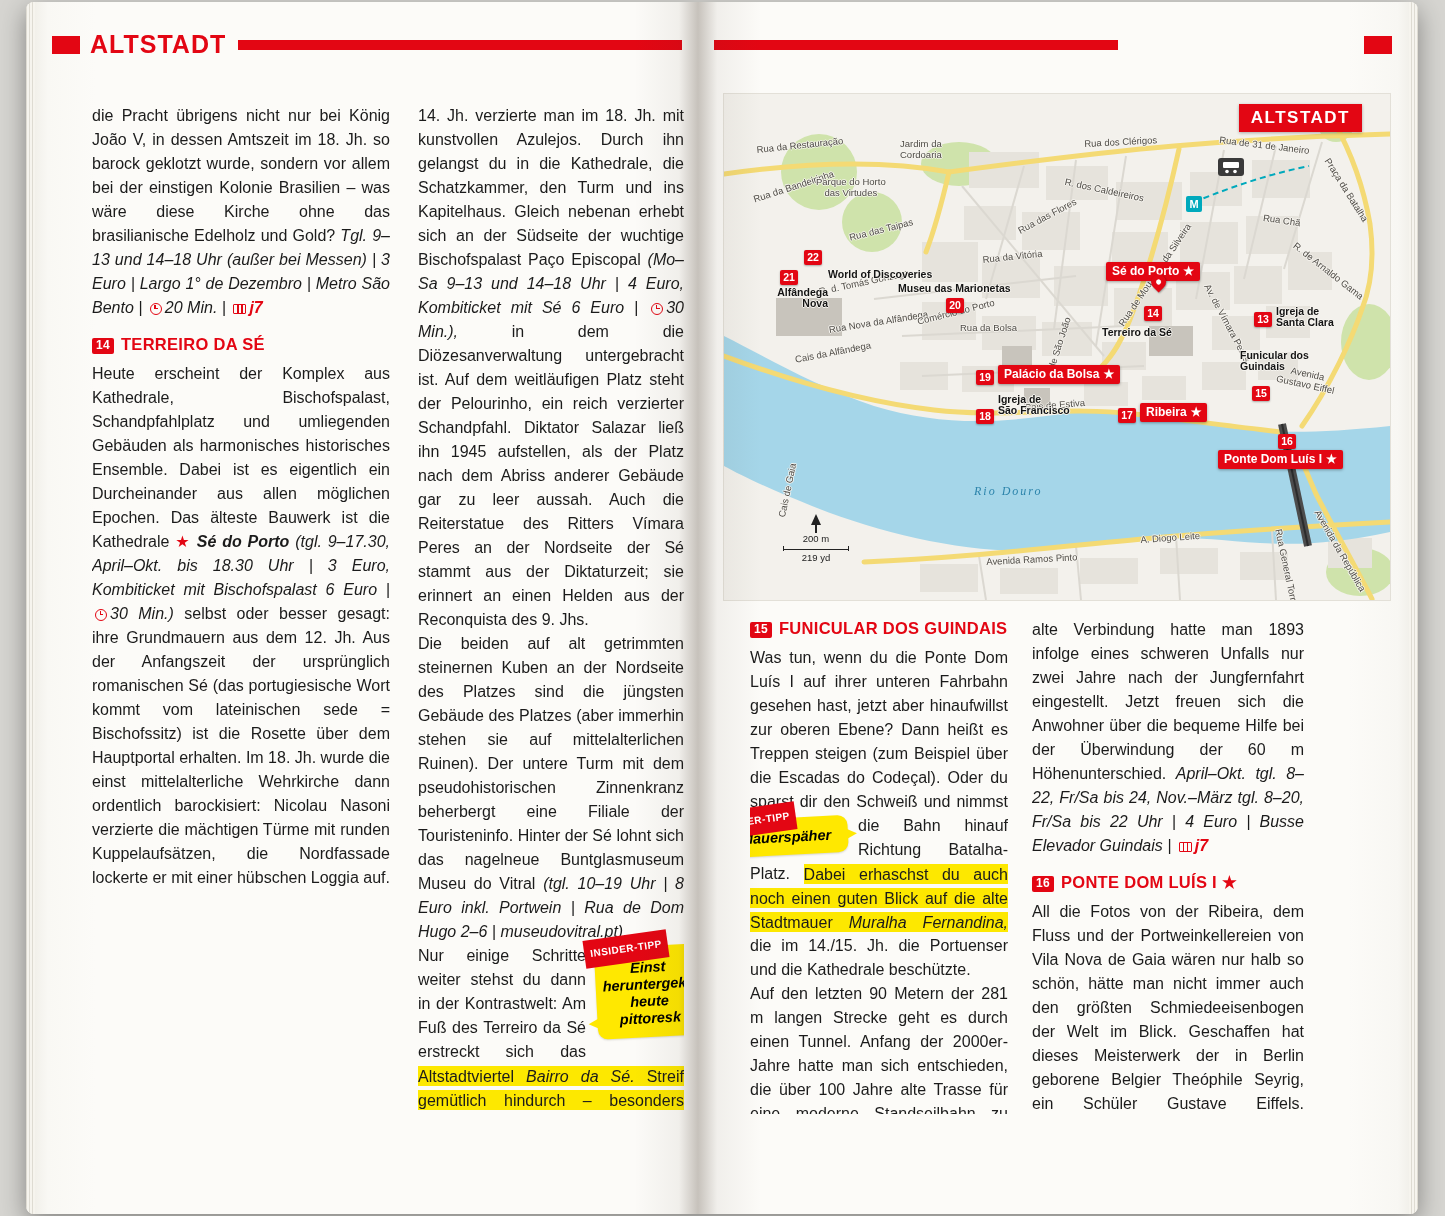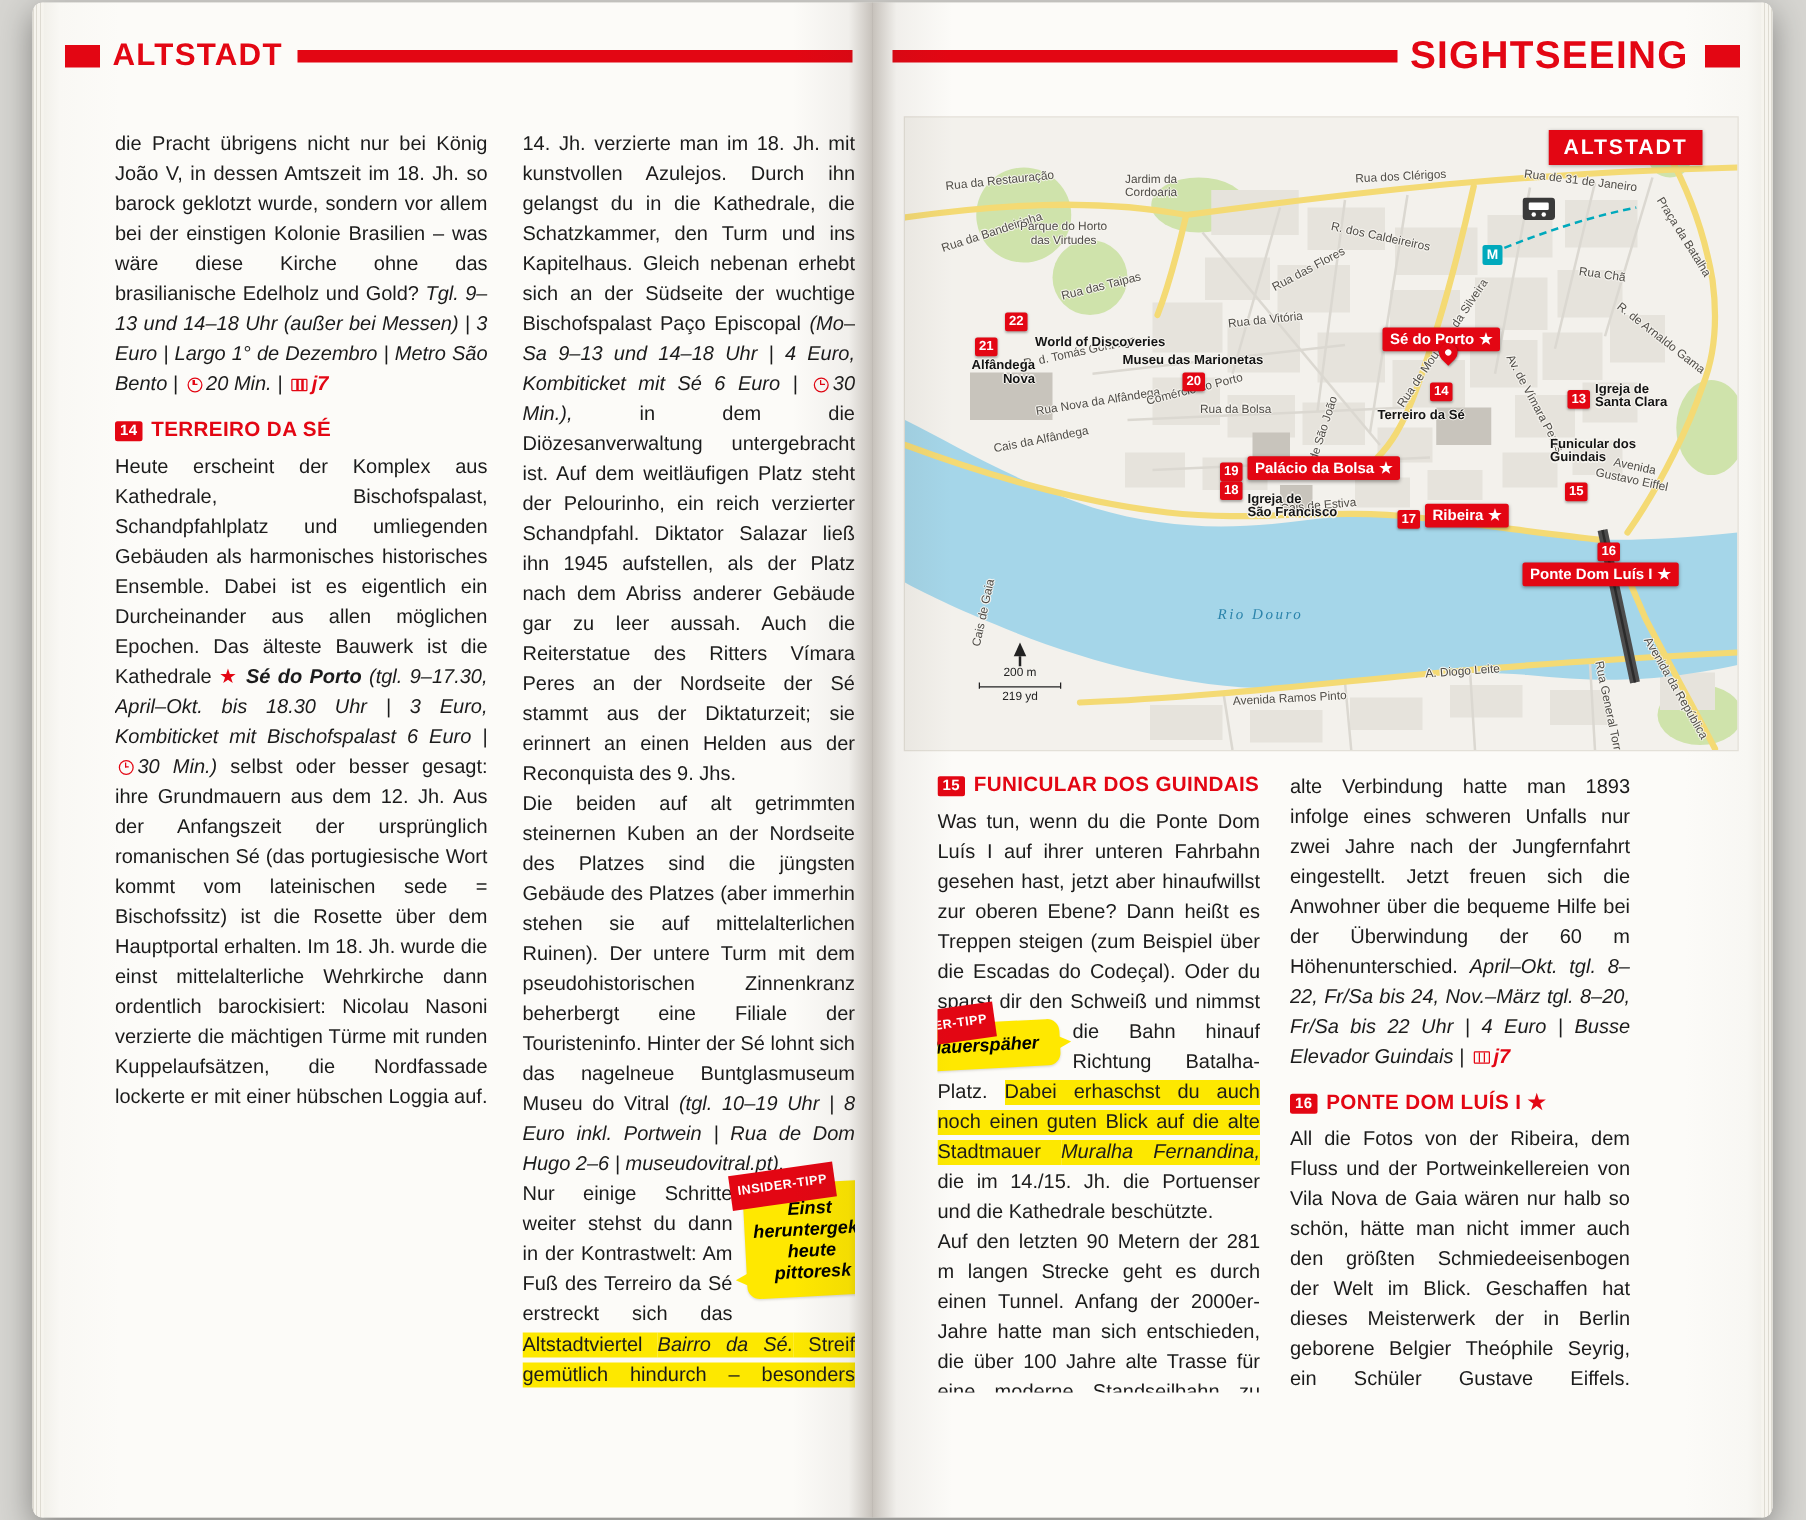--- a/index.html
+++ b/index.html
@@ -112,21 +112,20 @@
       <p><span class="tip-box tip-l">
             <span class="tip-tag">INSIDER-TIPP</span>
             <span class="tip-bubble">Einst heruntergekommen, heute pittoresk</span>
           </span><span>Nur einige Schritte weiter stehst du dann in der Kontrastwelt: Am Fuß des Terreiro da Sé erstreckt sich das </span><mark class="hl">Altstadtviertel </mark><mark class="hl it">Bairro da Sé.</mark><mark class="hl"> Streif gemütlich hindurch – besonders idyllisch ist der versteckte Platz </mark></p>
     </div>
 
   </div>
 
   <div class="page page-right">
     <span class="hbar bar-r"></span>
-    <span class="ph-title title-r">SIGHTSEEING</span>
     <span class="corner corner-r"></span>
 
     <div class="map">
       <svg class="base" viewBox="0 0 666 506" preserveAspectRatio="none">
         <g class="parks">
           <circle cx="95" cy="78" r="38"></circle>
             <circle cx="148" cy="128" r="30"></circle>
             <ellipse cx="235" cy="70" rx="38" ry="22"></ellipse>
           <ellipse cx="645" cy="248" rx="28" ry="38"></ellipse>
             <circle cx="612" cy="30" r="18"></circle>
@@ -252,21 +251,21 @@
 
       <div class="ml mn" style="left:80px;top:156px;">22</div>
       <div class="ml mb" style="left:104px;top:174px;">World of Discoveries</div>
       <div class="ml mn" style="left:56px;top:176px;">21</div>
       <div class="ml mb pre" style="left:28px;top:193px;width:76px;text-align:right;">Alfândega
 Nova</div>
       <div class="ml mb" style="left:174px;top:188px;">Museu das Marionetas</div>
       <div class="ml mn" style="left:222px;top:204px;">20</div>
       <div class="ml mn" style="left:252px;top:276px;">19</div>
       <div class="ml mrbox" style="left:274px;top:271px;"><span>Palácio da Bolsa</span><span class="mstar">★</span></div>
-      <div class="ml mn" style="left:252px;top:291px;">18</div>
+      <div class="ml mn" style="left:252px;top:315px;">18</div>
       <div class="ml mb pre" style="left:274px;top:300px;text-align:left;">Igreja de
 São Francisco</div>
       <div class="ml mrbox" style="left:382px;top:168px;"><span>Sé do Porto</span><span class="mstar">★</span></div>
       <div class="ml pin" style="left:424px;top:188px;"></div>
       <div class="ml mn" style="left:420px;top:212px;">14</div>
       <div class="ml mb" style="left:378px;top:232px;">Terreiro da Sé</div>
       <div class="ml mn" style="left:394px;top:314px;">17</div>
       <div class="ml mrbox" style="left:416px;top:309px;"><span>Ribeira</span><span class="mstar">★</span></div>
       <div class="ml mn" style="left:530px;top:218px;">13</div>
       <div class="ml mb pre" style="left:552px;top:212px;text-align:left;">Igreja de

